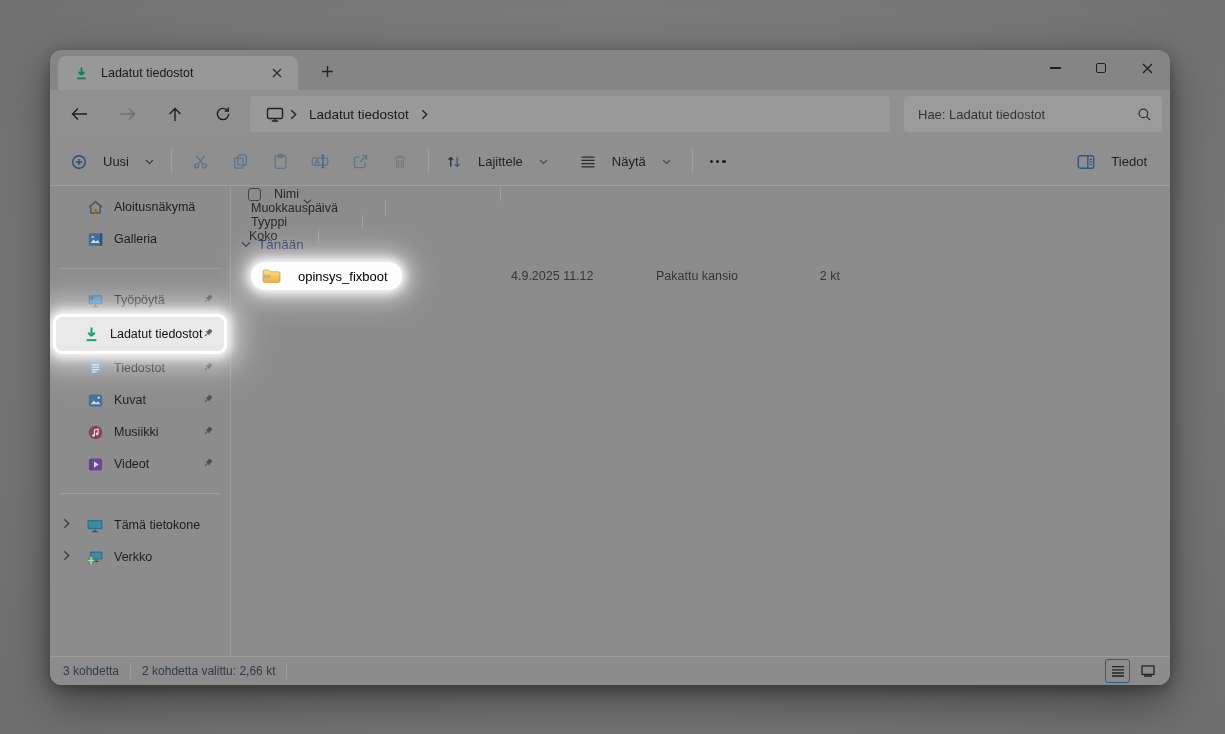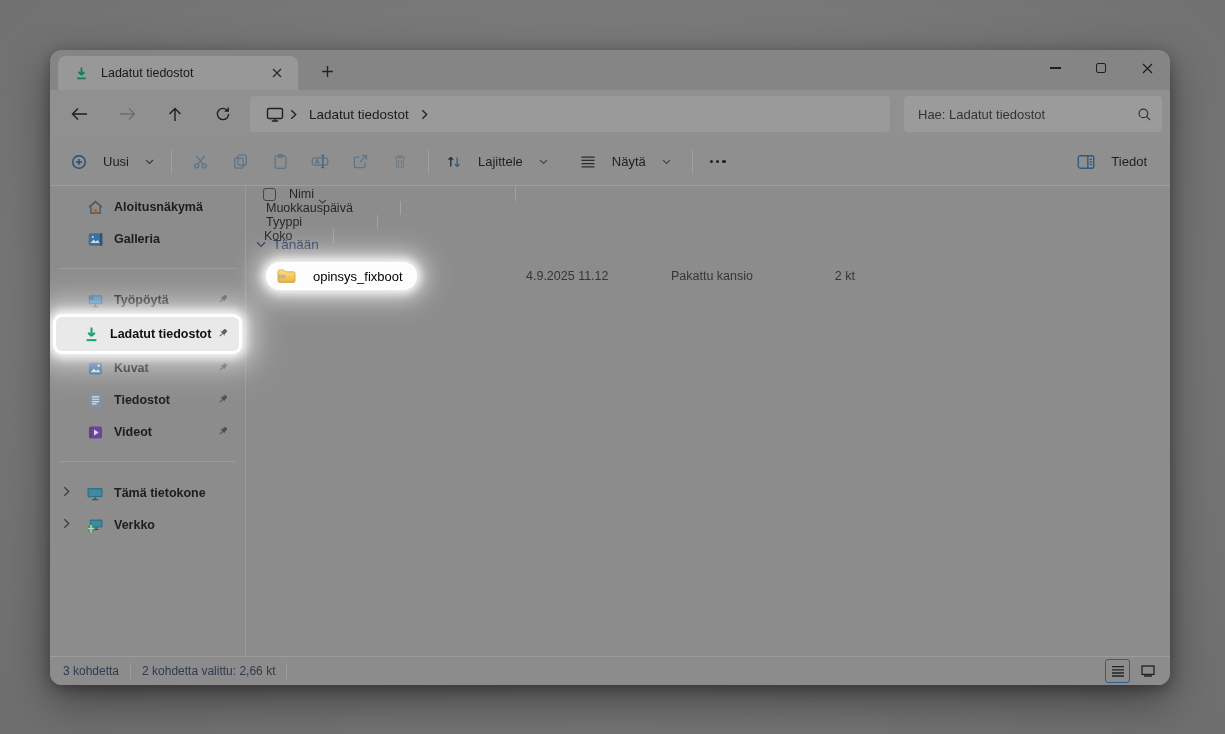--- a/index.html
+++ b/index.html
@@ -56,21 +56,21 @@
   .toolbar { height:48px; background:#8f8f8f; border-bottom:1px solid #9e9e9e; display:flex; align-items:center; padding:0 14px 0 12px; flex:none; }
   .tbtn { display:flex; align-items:center; gap:16px; padding:0 9px; height:34px; border-radius:4px; font-size:13px; color:#1f1f1f; }
   .ticonbtn { width:40px; height:34px; display:flex; align-items:center; justify-content:center; border-radius:4px; }
   .tsep { width:1px; height:24px; background:#a0a0a0; margin:0 8px; }
   .dots { display:flex; gap:3px; }
   .dots i { width:3.4px; height:3.4px; border-radius:50%; background:#222; }
   .toolbar-right { margin-left:auto; display:flex; align-items:center; }
 
   
   .bodyrow { flex:1; display:flex; min-height:0; }
-  .sidebar { width:196px; flex:none; border-right:1px solid #9b9b9b; padding-top:6px; position:relative;font-weight:bold; }
+  .sidebar { width:181px; flex:none; border-right:1px solid #9b9b9b; padding-top:6px; position:relative; }
   .sitem { height:30px; margin:0 4px 2px 4px; border-radius:4px; display:flex; align-items:center; padding-left:32px; position:relative; }
   .sitem .slabel { font-size:12.5px; color:#1d1d1d; margin-left:10px; white-space:nowrap; }
   .sitem .sicon { width:18px; height:18px; flex:none; display:flex; align-items:center; justify-content:center; }
   .sitem .pin { position:absolute; right:12px; top:8px; }
   .sitem .expander { position:absolute; left:9px; top:8px; }
   .ssep { height:1px; background:#9c9c9c; margin:14px 10px 16px 10px; }
 
   
   .spotlight-side {
     height:34px; margin:0 6px 2px 6px; border-radius:6px; background:#e9e9e9;
@@ -366,54 +366,73 @@
                 <path d="M8 1.8c1.5 0 2.6.7 2.6 1.6v4.2L12.2 9H3.8l1.6-1.4V3.4c0-.9 1.1-1.6 2.6-1.6z" fill="#5d6368"></path>
                 <path d="M8 9v5" stroke="#5d6368" stroke-width="1.3"></path>
               </g>
             </svg>
         </span>
       </div>
 
       <div class="sitem">
         <span class="sicon">
           <svg width="17" height="17" viewBox="0 0 16 16">
+              <rect x="2.6" y="1.8" width="10.8" height="12.4" rx="1.4" fill="#7d93a6"></rect>
+              <path d="M4.6 4.6h6.8M4.6 6.8h6.8M4.6 9h6.8M4.6 11.2h4.4" stroke="#d9e2e9" stroke-width="1.1"></path>
+            </svg>
+        </span>
+        <span class="slabel">Tiedostot</span>
+        <span class="pin">
+          <svg width="12" height="12" viewBox="0 0 16 16">
+              <g transform="rotate(45 8 8)">
+                <path d="M8 1.8c1.5 0 2.6.7 2.6 1.6v4.2L12.2 9H3.8l1.6-1.4V3.4c0-.9 1.1-1.6 2.6-1.6z" fill="#4b5157"></path>
+                <path d="M8 9v5" stroke="#4b5157" stroke-width="1.3"></path>
+              </g>
+            </svg>
+        </span>
+      </div>
+
+      <div class="sitem">
+        <span class="sicon">
+          <svg width="17" height="17" viewBox="0 0 16 16">
               <rect x="1.8" y="2.4" width="12.4" height="11.2" rx="1.8" fill="#3f6f9b"></rect>
               <path d="M3.4 11.6 6.4 8l2.2 2.4 1.8-1.8 2.2 3z" fill="#cfd9e2"></path>
               <circle cx="11" cy="5.4" r="1.1" fill="#cfd9e2"></circle>
             </svg>
         </span>
         <span class="slabel">Kuvat</span>
         <span class="pin">
           <svg width="12" height="12" viewBox="0 0 16 16">
               <g transform="rotate(45 8 8)">
                 <path d="M8 1.8c1.5 0 2.6.7 2.6 1.6v4.2L12.2 9H3.8l1.6-1.4V3.4c0-.9 1.1-1.6 2.6-1.6z" fill="#4b5157"></path>
                 <path d="M8 9v5" stroke="#4b5157" stroke-width="1.3"></path>
               </g>
             </svg>
         </span>
       </div>
 
       <div class="sitem">
         <span class="sicon">
           <svg width="17" height="17" viewBox="0 0 16 16">
-              <rect x="2.6" y="1.8" width="10.8" height="12.4" rx="1.4" fill="#7d93a6"></rect>
-              <path d="M4.6 4.6h6.8M4.6 6.8h6.8M4.6 9h6.8M4.6 11.2h4.4" stroke="#d9e2e9" stroke-width="1.1"></path>
-            </svg>
-        </span>
-        <span class="slabel">Tiedostot</span>
+              <circle cx="8" cy="8" r="6.4" fill="#8c4352"></circle>
+              <path d="M7 10.8V5.6l3.4-.9v4.5" fill="none" stroke="#e3dede" stroke-width="1.1"></path>
+              <circle cx="6.1" cy="10.8" r="1.2" fill="#e3dede"></circle>
+              <circle cx="9.5" cy="9.3" r="1.2" fill="#e3dede"></circle>
+            </svg>
+        </span>
+        <span class="slabel">Musiikki</span>
         <span class="pin">
           <svg width="12" height="12" viewBox="0 0 16 16">
               <g transform="rotate(45 8 8)">
                 <path d="M8 1.8c1.5 0 2.6.7 2.6 1.6v4.2L12.2 9H3.8l1.6-1.4V3.4c0-.9 1.1-1.6 2.6-1.6z" fill="#4b5157"></path>
                 <path d="M8 9v5" stroke="#4b5157" stroke-width="1.3"></path>
               </g>
             </svg>
         </span>
       </div>
-
 
       <div class="sitem">
         <span class="sicon">
           <svg width="17" height="17" viewBox="0 0 16 16">
               <rect x="1.8" y="2.4" width="12.4" height="11.2" rx="1.8" fill="#66489a"></rect>
               <path d="M2.6 4h1.6M2.6 7h1.6M2.6 10h1.6M2.6 12.4h1.6" stroke="#4c3375" stroke-width="1.1"></path>
               <path d="M6.6 5.2v5.6l4.4-2.8z" fill="#ded8ea"></path>
             </svg>
         </span>
         <span class="slabel">Videot</span>

